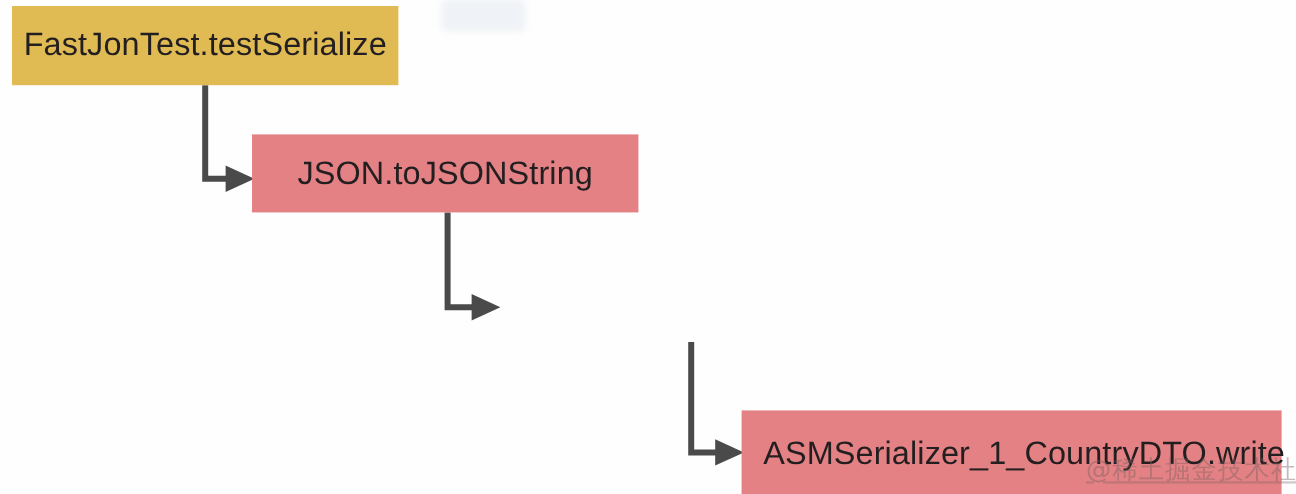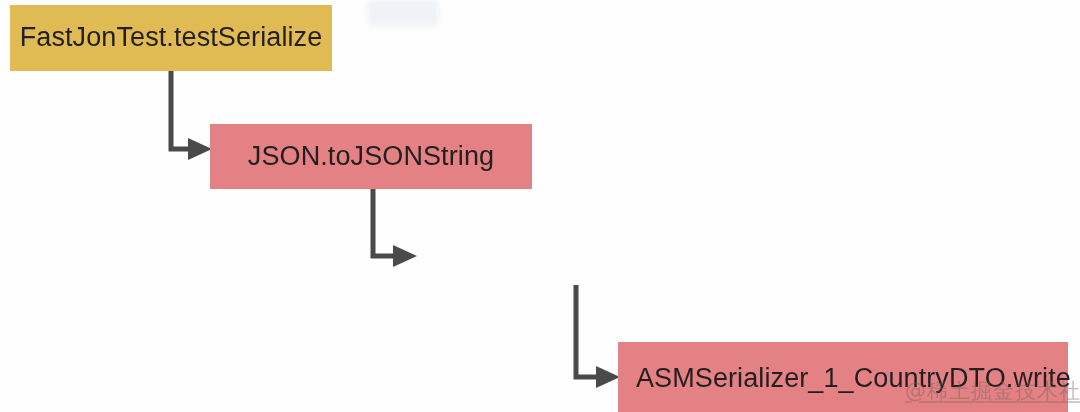--- a/index.html
+++ b/index.html
@@ -25,21 +25,21 @@
     font-size: 27px;
     font-weight: 400;
     letter-spacing: 0.1px;
     line-height: 1.1;
     white-space: nowrap;
   }
   .node-entry   { background: #e0bb54; }
   .node-call    { background: #e38184; }
 
   #n1 { left: 10px;  top: 5px;   width: 322px; height: 66px; }
-  #n2 { left: 210px; top: 112px; width: 322px; height: 65px; margin-top: 12px; }
+  #n2 { left: 210px; top: 112px; width: 322px; height: 65px; }
   #n3 { left: 415px; top: 221px; width: 322px; height: 64px; }
   #n4 { left: 618px; top: 342px; width: 450px; height: 74px; justify-content: flex-start; padding-left: 18px; }
 
   .edge-layer {
     position: absolute;
     left: 0; top: 0;
     width: 1080px;
     height: 412px;
     pointer-events: none;
   }

